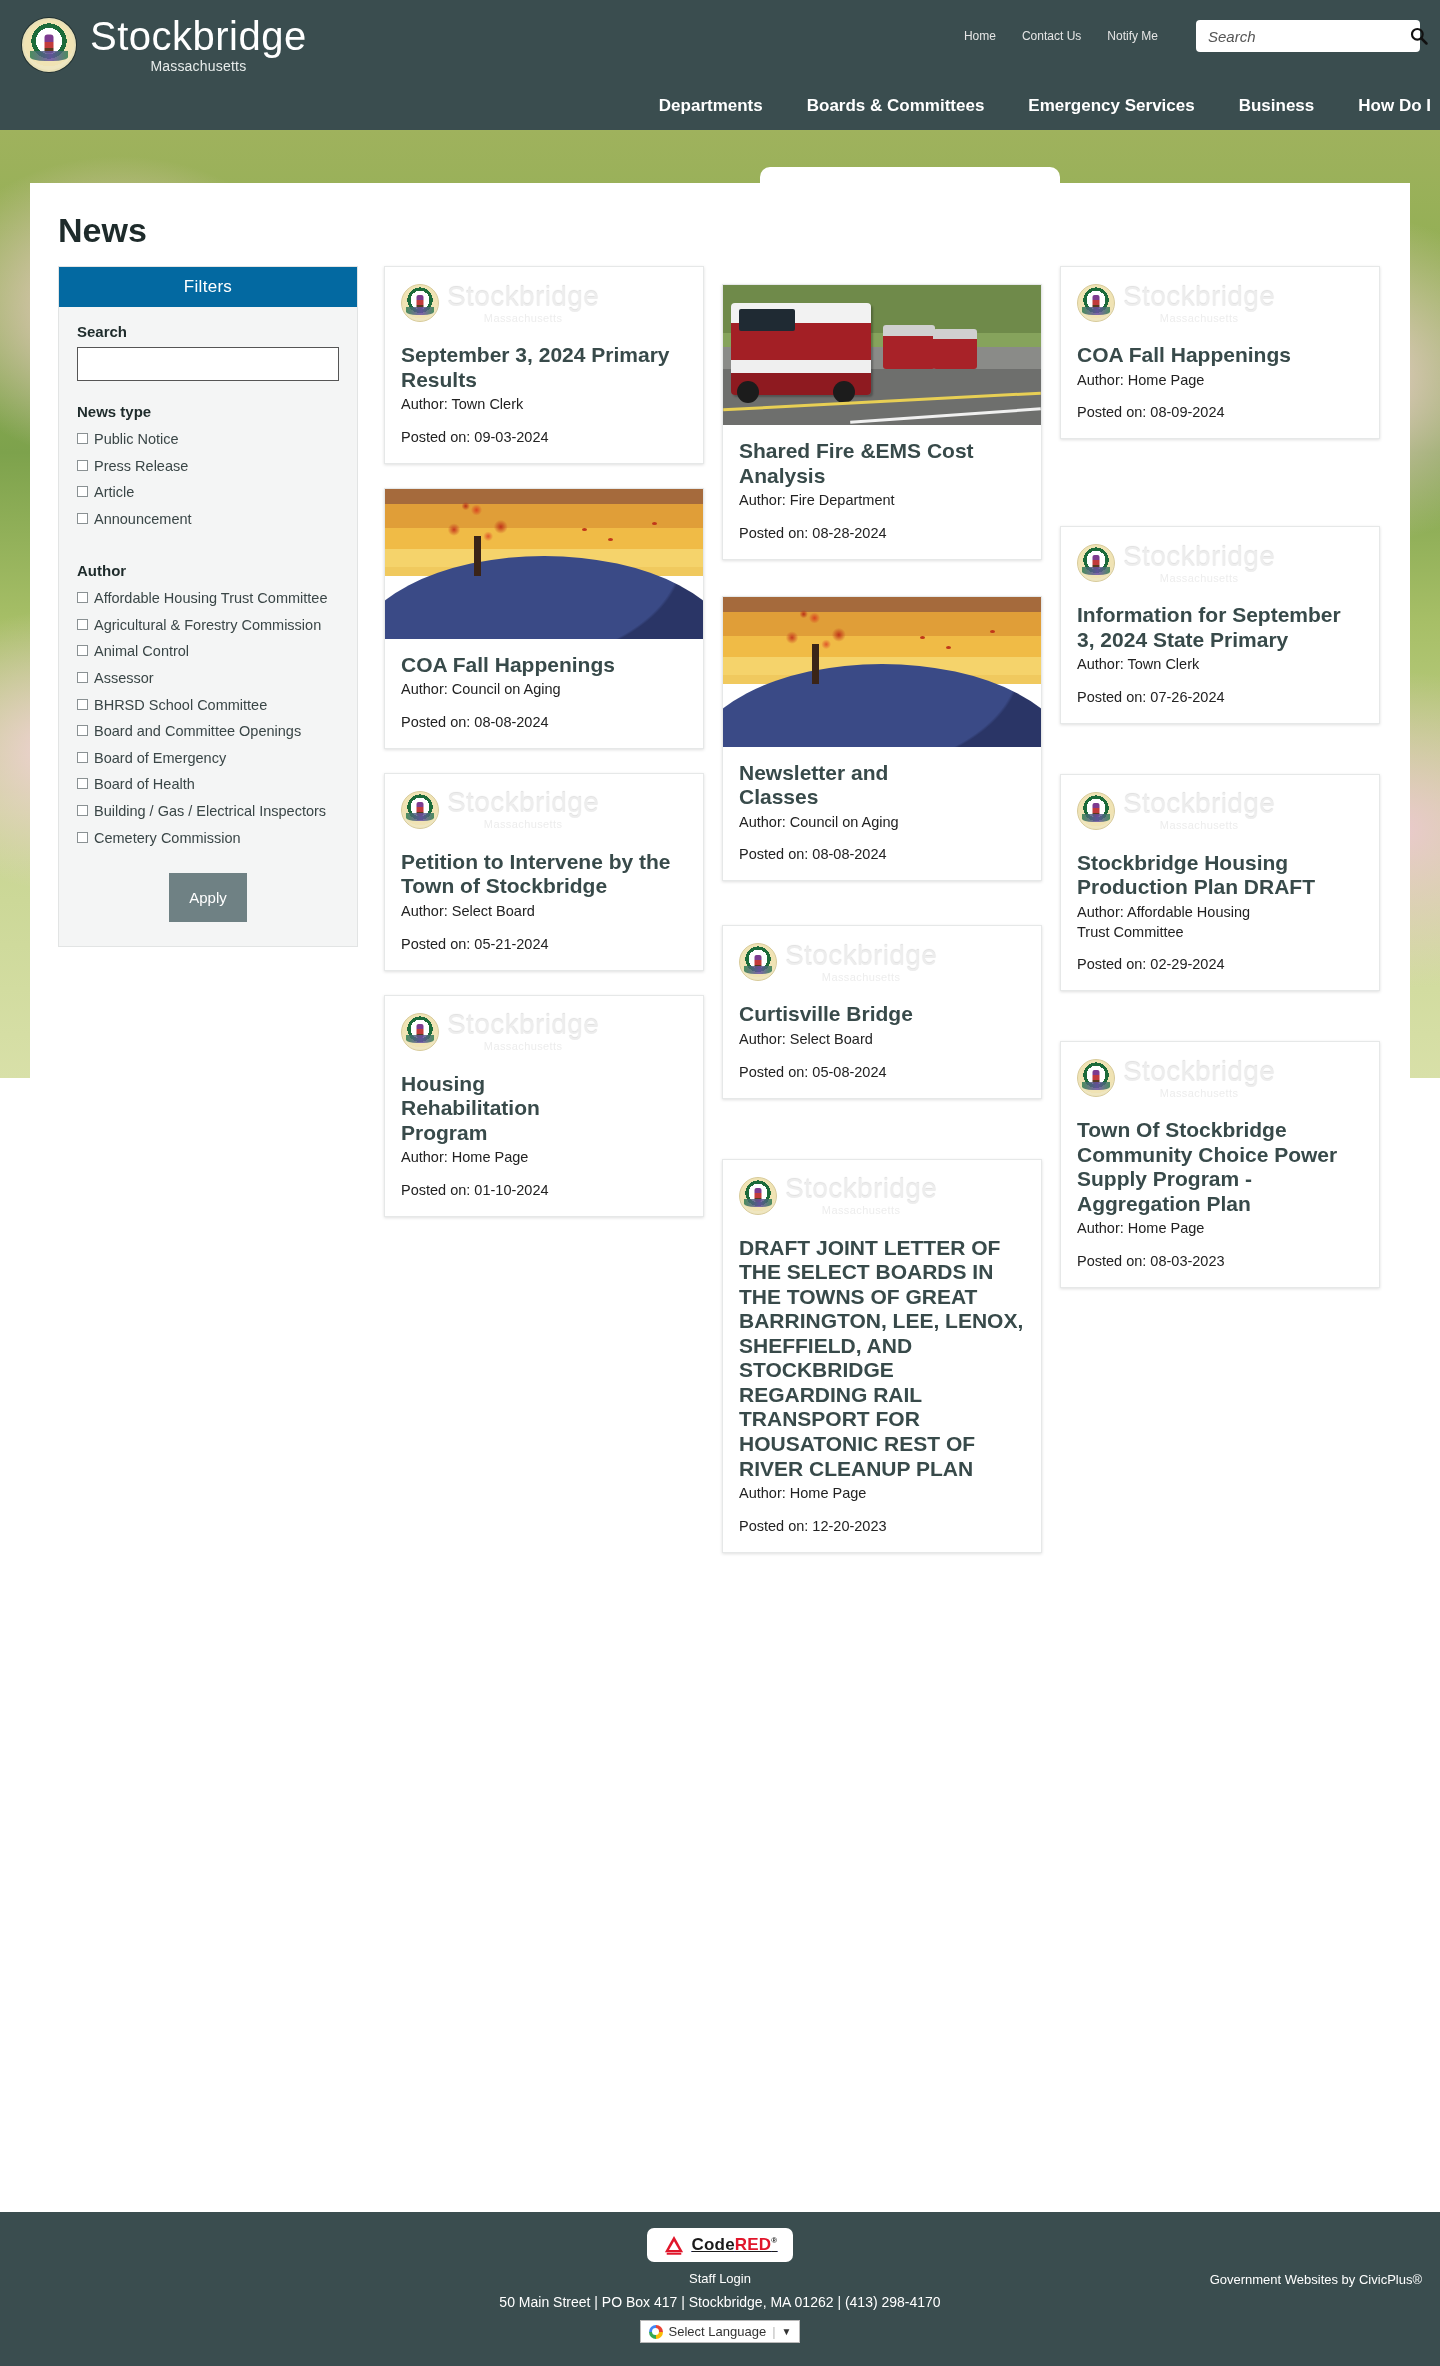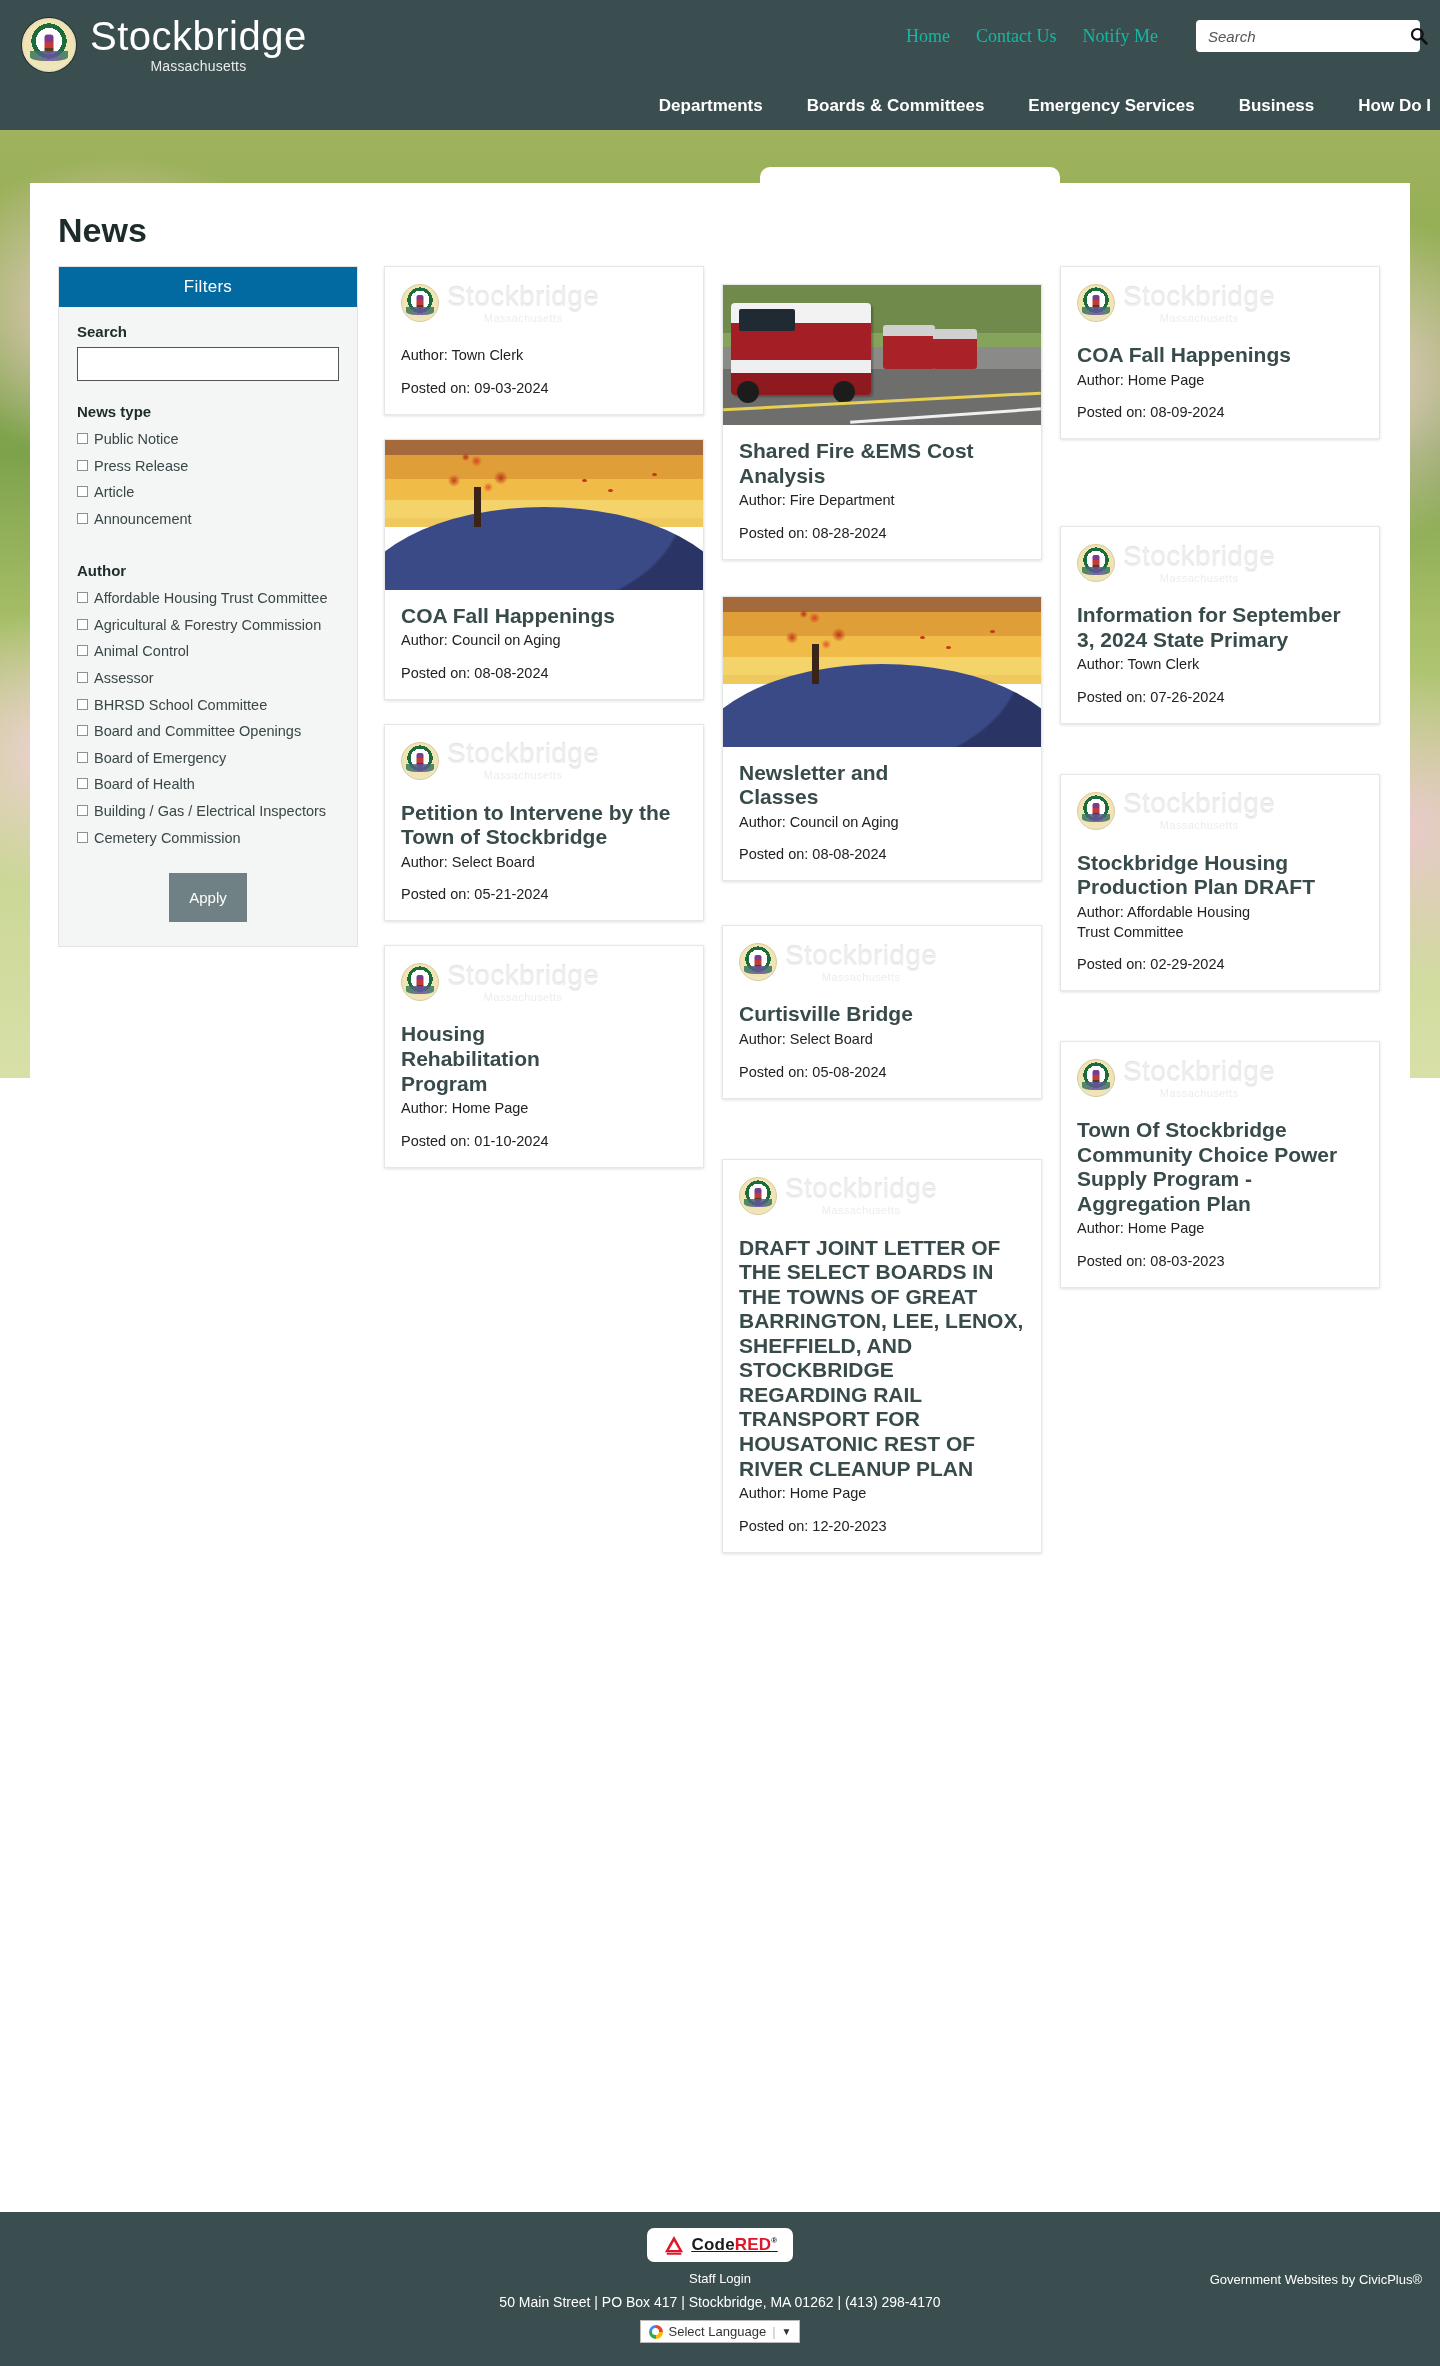--- a/index.html
+++ b/index.html
@@ -54,21 +54,21 @@
   .brand-sub {
     font-size: 14px; color: #e7eceb; text-align: center;
     margin-top: 3px; letter-spacing: .2px;
   }
 
   .top-nav {
     position: absolute; right: 20px; top: 20px;
     display: flex; align-items: center; gap: 26px;
   }
   .top-nav a {
-    color: #14b8a6; font-size: 18px; text-decoration: none; font-family: Liberation Serif, serif;
+    color: #e5e5e5; font-size: 12px; text-decoration: none;
   }
   .search-box {
     margin-left: 12px;
     width: 224px; height: 32px;
     background: #fff; border-radius: 4px;
     display: flex; align-items: center; padding: 0 8px 0 12px;
     position: relative;
   }
   .search-box input {
     border: 0; outline: none; flex: 1;
@@ -494,20 +494,21 @@
 
         <article class="card">
           <div class="card-logo">
             <span class="seal-sm"></span>
             <span class="wm">
               <span class="wm-main">Stockbridge</span>
               <span class="wm-sub" style="display:block">Massachusetts</span>
             </span>
           </div>
           <div class="card-body">
+            <div class="card-title">September 3, 2024 Primary Results</div>
             <div class="card-meta">Author: Town Clerk</div>
             <div class="card-posted">Posted on: 09-03-2024</div>
           </div>
         </article>
 
         <article class="card">
           <div class="card-photo photo-tree">
             <span class="sky"></span>
               <span class="hill"></span>
             <span class="canopy"></span>

